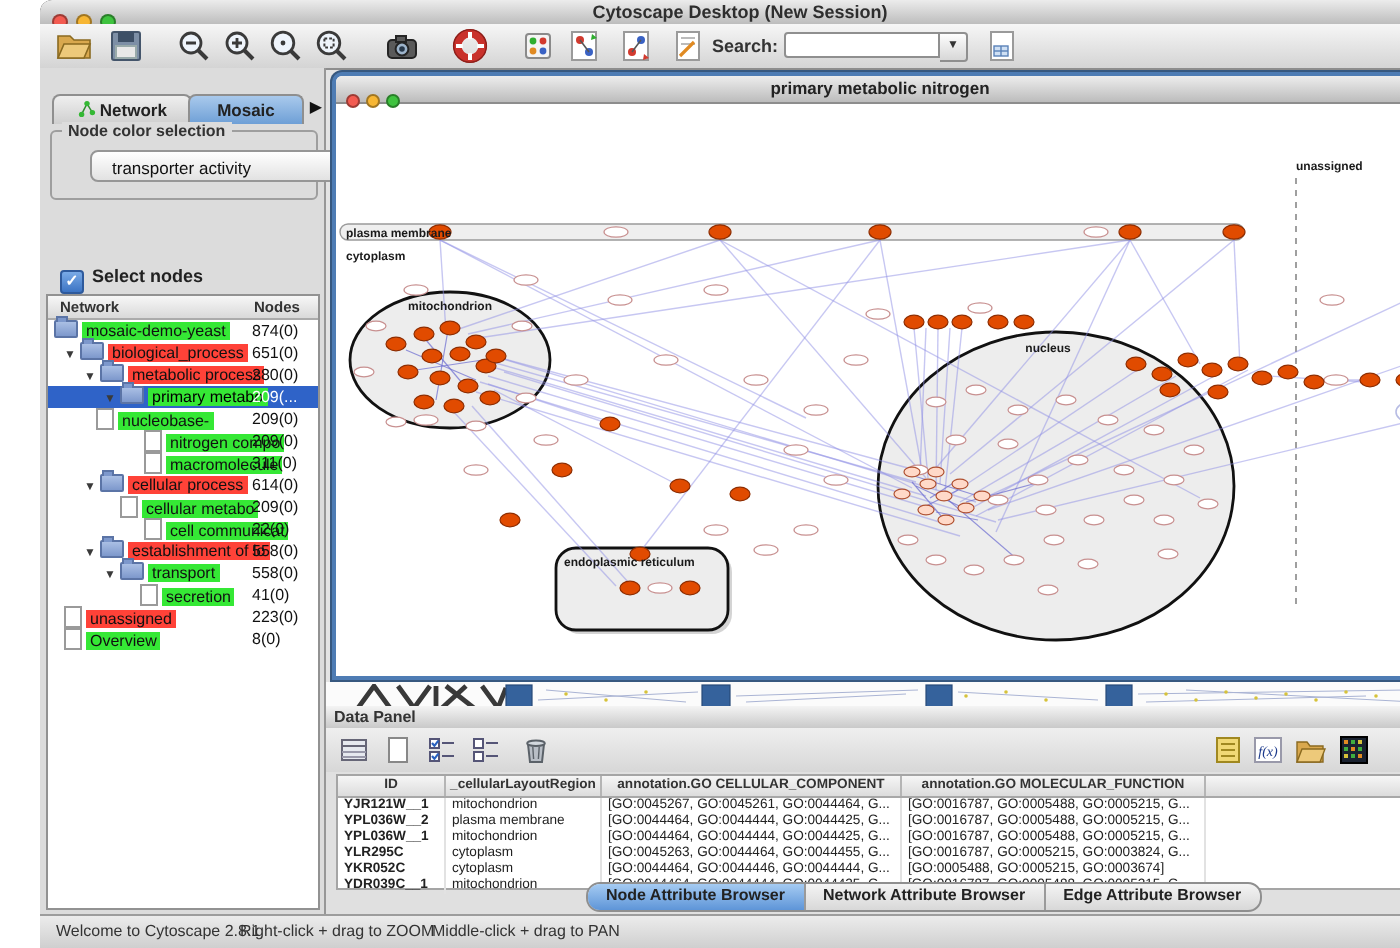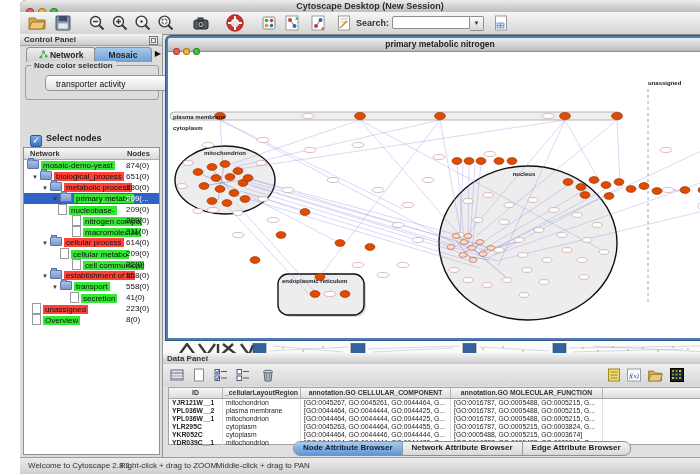--- a/index.html
+++ b/index.html
@@ -211,24 +211,20 @@
         <svg viewBox="0 0 18 18">
           <rect x="3.5" y="2" width="11" height="14" fill="#fff" stroke="#9a9a9a"></rect>
           <rect x="5" y="9" width="7" height="5" fill="#cfe0f4" stroke="#5a82b8" stroke-width="0.7"></rect>
           <line x1="5" y1="11.5" x2="12" y2="11.5" stroke="#5a82b8" stroke-width="0.7"></line>
           <line x1="8.5" y1="9" x2="8.5" y2="14" stroke="#5a82b8" stroke-width="0.7"></line>
         </svg>
       </span>
   </div>
 
   <div class="cpanel">
-    <div class="phead">
-      <span>Control Panel</span>
-      <span class="floatic"></span>
-    </div>
     <div class="tabsrow">
       <div class="tab" style="left:4px;width:68px">
         <svg style="width:9px;height:9px;vertical-align:-1px" viewBox="0 0 10 10">
             <line x1="2" y1="8" x2="5" y2="2" stroke="#2c8c2c" stroke-width="0.8"></line>
             <line x1="5" y1="2" x2="8" y2="7" stroke="#2c8c2c" stroke-width="0.8"></line>
             <circle cx="2" cy="8" r="1.5" fill="#34b834"></circle>
             <circle cx="5" cy="2" r="1.5" fill="#34b834"></circle>
             <circle cx="8" cy="7" r="1.5" fill="#34b834"></circle>
           </svg>
         <span>Network</span>
@@ -251,21 +247,21 @@
 
     <div class="tree" style="top:113px">
       <div class="thead">
         <span class="c1">Network</span>
         <span class="c2">Nodes</span>
       </div>
       <div class="trow green" style="padding-left:3px"><span class="fic"></span><span class="tlabel">mosaic-demo-yeast</span><span class="tcount">874(0)</span></div>
       <div class="trow red" style="padding-left:8px"><span class="tri">▼</span><span class="fic"></span><span class="tlabel">biological_process</span><span class="tcount">651(0)</span></div>
       <div class="trow red" style="padding-left:18px"><span class="tri">▼</span><span class="fic"></span><span class="tlabel">metabolic process</span><span class="tcount">280(0)</span></div>
       <div class="trow sel" style="padding-left:28px"><span class="tri">▼</span><span class="fic"></span><span class="tlabel">primary metabo</span><span class="tcount">209(...</span></div>
-      <div class="trow green" style="padding-left:34px"><span class="lic"></span><span class="tlabel">nucleobase-</span><span class="tcount">209(0)</span></div>
+      <div class="trow green" style="padding-left:24px"><span class="lic"></span><span class="tlabel">nucleobase-</span><span class="tcount">209(0)</span></div>
       <div class="trow green" style="padding-left:48px"><span class="lic"></span><span class="tlabel">nitrogen compo</span><span class="tcount">209(0)</span></div>
       <div class="trow green" style="padding-left:48px"><span class="lic"></span><span class="tlabel">macromolecule</span><span class="tcount">311(0)</span></div>
       <div class="trow red" style="padding-left:18px"><span class="tri">▼</span><span class="fic"></span><span class="tlabel">cellular process</span><span class="tcount">614(0)</span></div>
       <div class="trow green" style="padding-left:36px"><span class="lic"></span><span class="tlabel">cellular metabo</span><span class="tcount">209(0)</span></div>
       <div class="trow green" style="padding-left:48px"><span class="lic"></span><span class="tlabel">cell communicat</span><span class="tcount">22(0)</span></div>
       <div class="trow red" style="padding-left:18px"><span class="tri">▼</span><span class="fic"></span><span class="tlabel">establishment of lo</span><span class="tcount">558(0)</span></div>
       <div class="trow green" style="padding-left:28px"><span class="tri">▼</span><span class="fic"></span><span class="tlabel">transport</span><span class="tcount">558(0)</span></div>
       <div class="trow green" style="padding-left:46px"><span class="lic"></span><span class="tlabel">secretion</span><span class="tcount">41(0)</span></div>
       <div class="trow red" style="padding-left:8px"><span class="lic"></span><span class="tlabel">unassigned</span><span class="tcount">223(0)</span></div>
       <div class="trow green" style="padding-left:8px"><span class="lic"></span><span class="tlabel">Overview</span><span class="tcount">8(0)</span></div>

